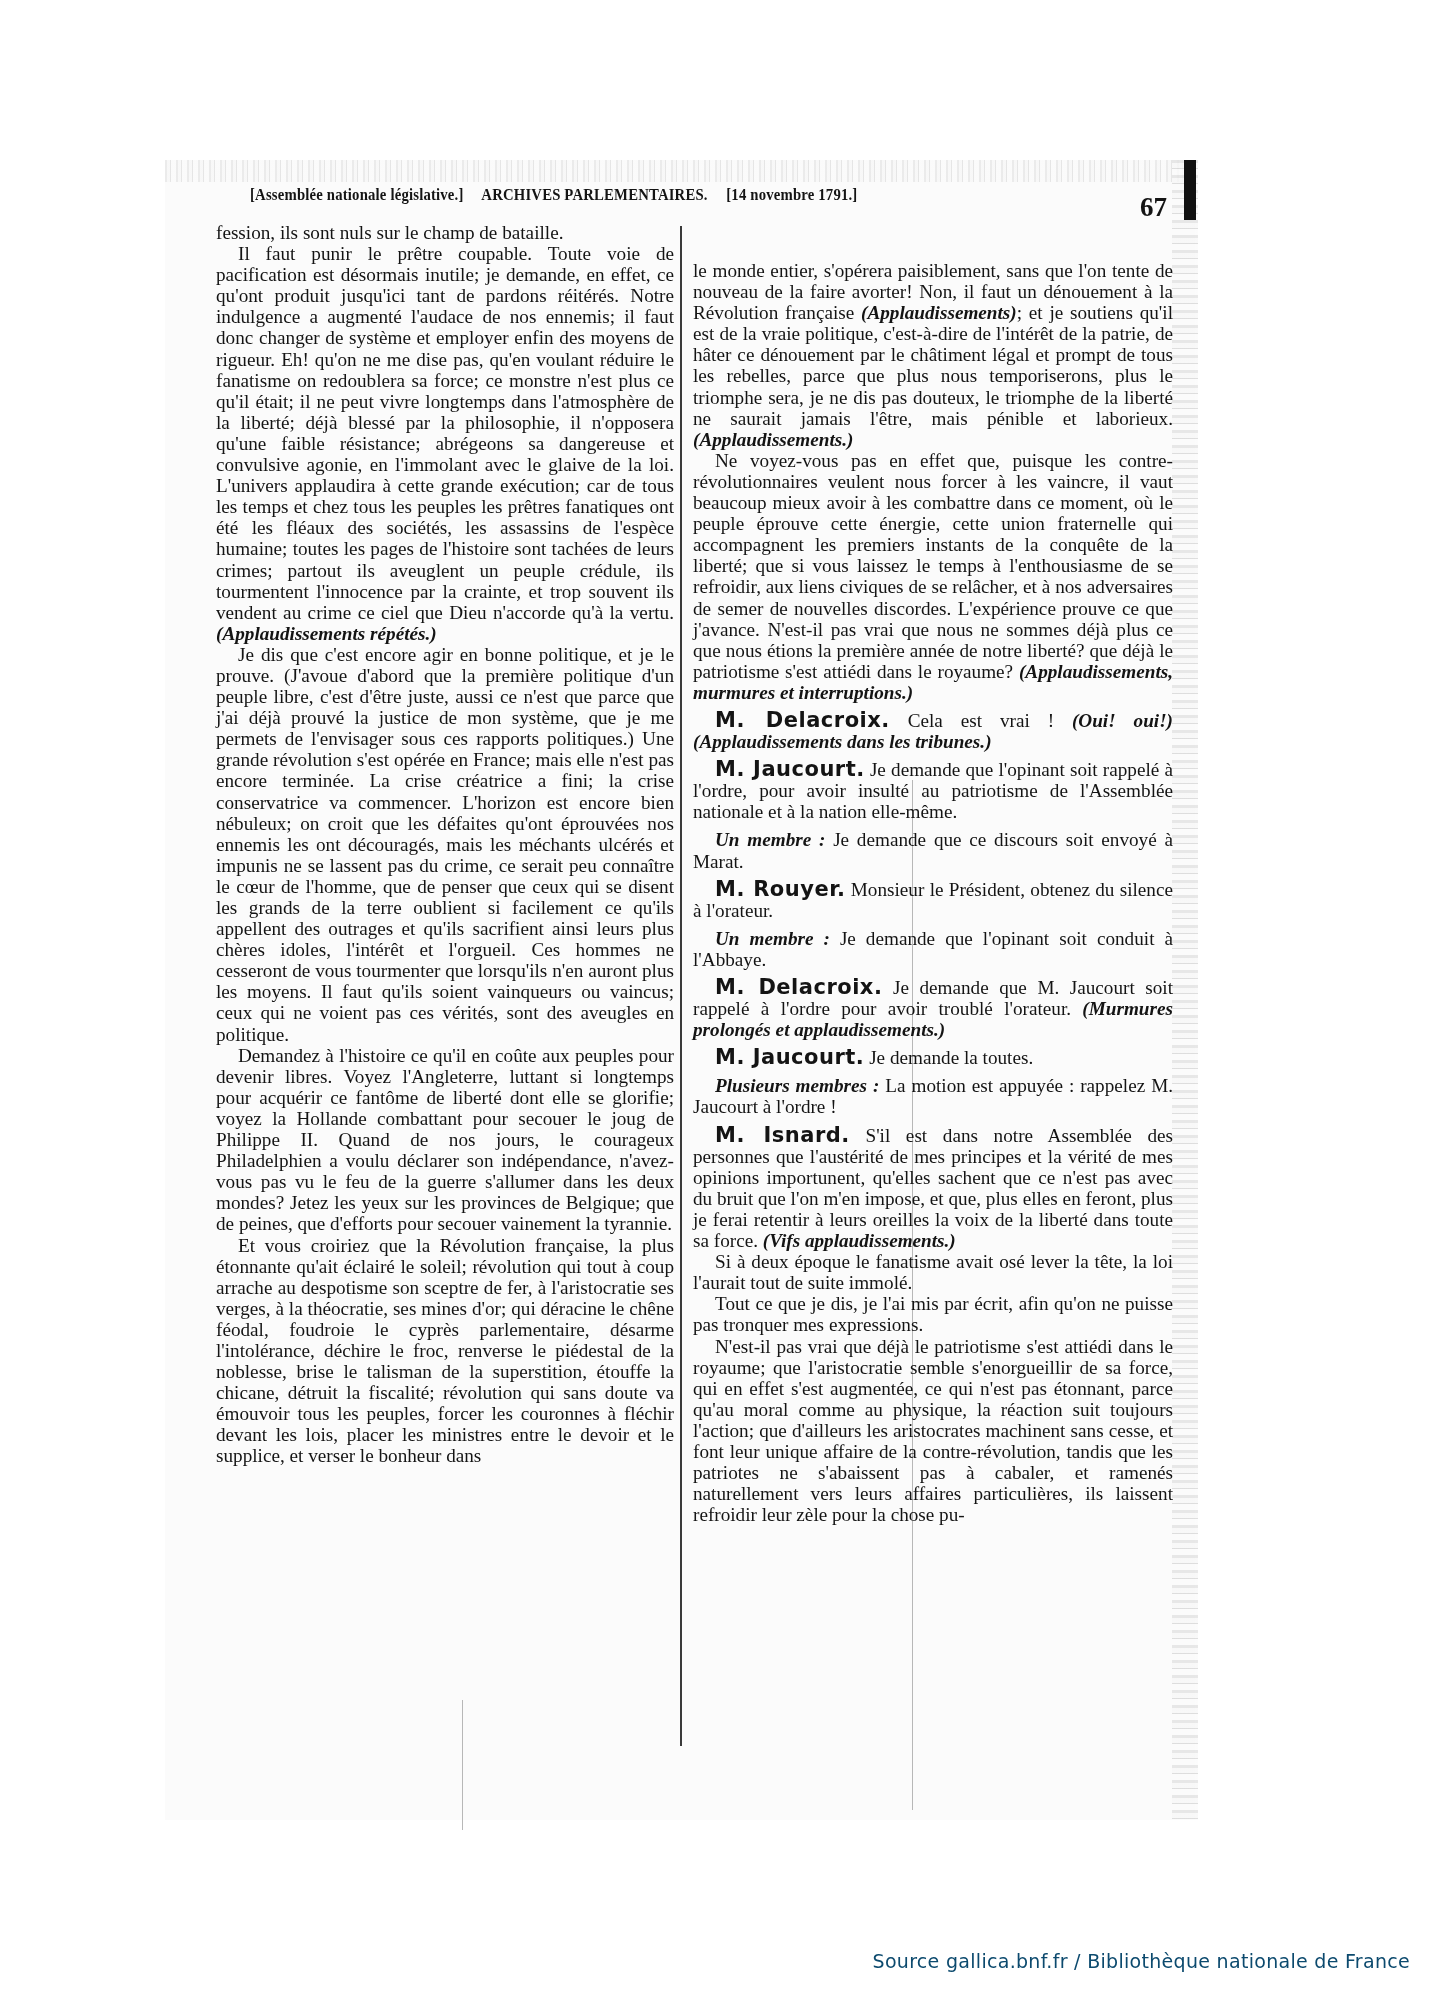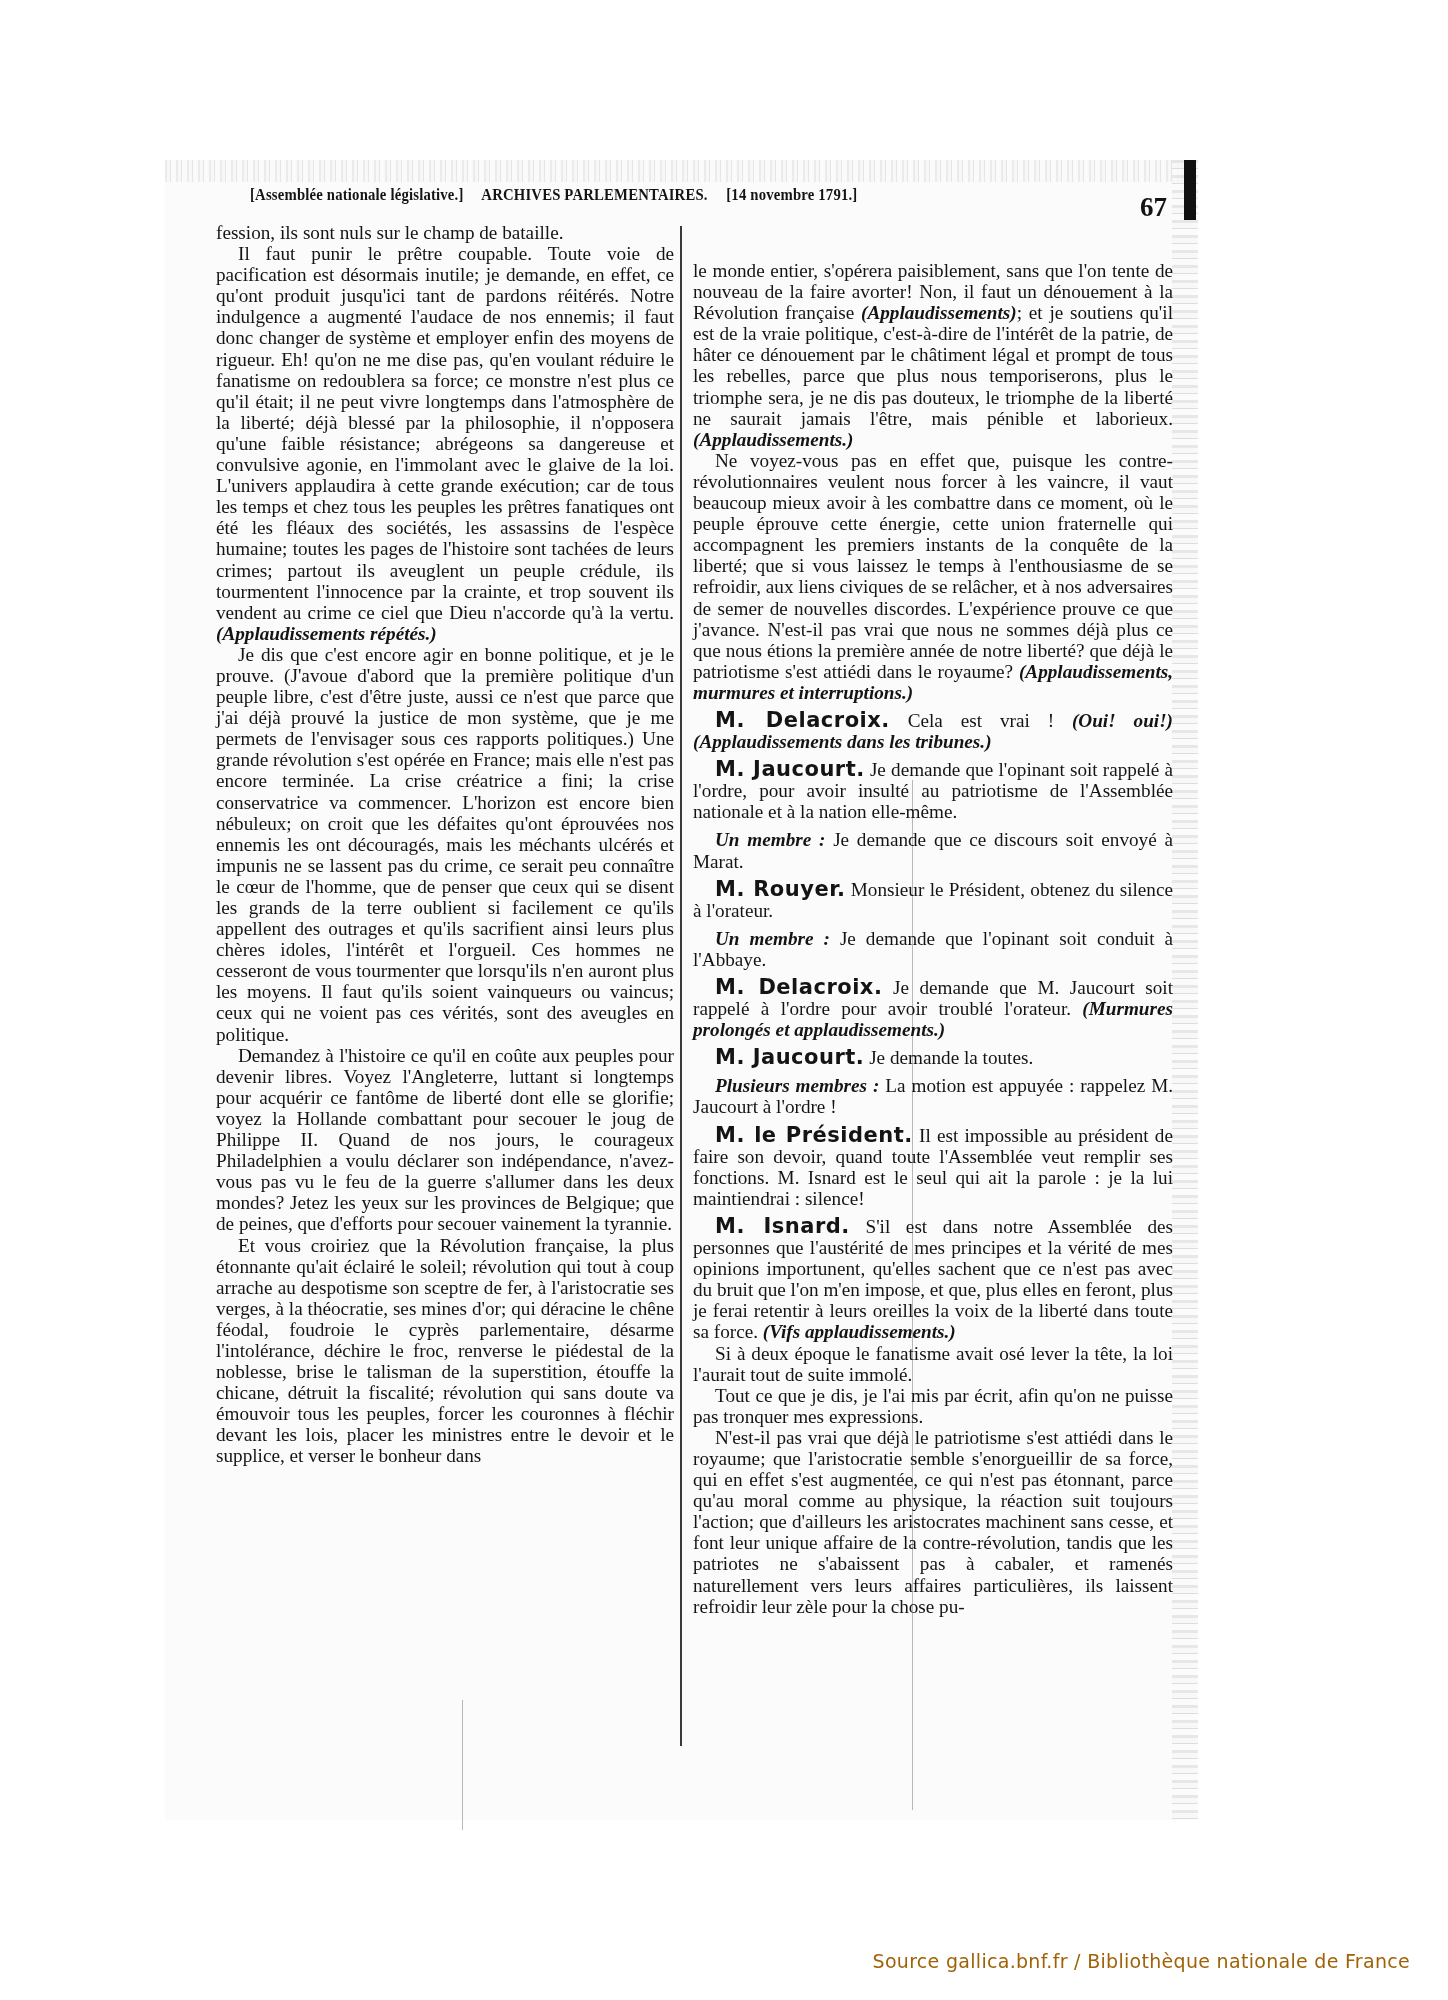--- a/index.html
+++ b/index.html
@@ -17,21 +17,21 @@
   .col.left { left:216px; width:458px; }
   .col.right { left:693px; width:480px;margin-top:38px; }
   .divider { position:absolute; left:680px; top:226px; width:2px; height:1520px; background:#3a3a3a; }
   .fold { position:absolute; left:912px; top:780px; width:1px; height:1030px; background:#9a9a9a; opacity:.7; }
   .fold2 { position:absolute; left:462px; top:1700px; width:1px; height:130px; background:#9a9a9a; opacity:.7; }
   p { margin:0; text-indent:0; }
   p.ind { text-indent:22px; }
   p.gap { margin-top:7px; }
   .spk { font-weight:bold; font-family:"DejaVu Sans", sans-serif; font-size:21px; letter-spacing:.5px; }
   em, .it { font-style:italic; font-weight:bold; }
-  .footer { position:absolute; right:38px; top:1950px; font-family:"DejaVu Sans", sans-serif; font-size:19px; color:#a16207; letter-spacing:.3px; }
+  .footer { position:absolute; right:38px; top:1950px; font-family:"DejaVu Sans", sans-serif; font-size:19px; color:#0c4a6e; letter-spacing:.3px; }
 </style>
 </head>
 <body>
 
 <div class="page"></div>
 <div class="speckle-top"></div>
 <div class="edge-right"></div>
 <div class="edge-black"></div>
 
 <div class="running-head">
@@ -59,21 +59,20 @@
 
   <div id="exchanges">
       <p class="ind gap"><span class="spk">M. Delacroix.</span><span> Cela est vrai ! </span><span class="it">(Oui! oui!) (Applaudissements dans les tribunes.)</span></p>
       <p class="ind gap"><span class="spk">M. Jaucourt.</span><span> Je demande que l'opinant soit rappelé à l'ordre, pour avoir insulté au patriotisme de l'Assemblée nationale et à la nation elle-même.</span><span class="it"></span></p>
       <p class="ind gap"><span class="it">Un membre :</span><span> Je demande que ce discours soit envoyé à Marat.</span><span class="it"></span></p>
       <p class="ind gap"><span class="spk">M. Rouyer.</span><span> Monsieur le Président, obtenez du silence à l'orateur.</span><span class="it"></span></p>
       <p class="ind gap"><span class="it">Un membre :</span><span> Je demande que l'opinant soit conduit à l'Abbaye.</span><span class="it"></span></p>
       <p class="ind gap"><span class="spk">M. Delacroix.</span><span> Je demande que M. Jaucourt soit rappelé à l'ordre pour avoir troublé l'orateur. </span><span class="it">(Murmures prolongés et applaudissements.)</span></p>
       <p class="ind gap"><span class="spk">M. Jaucourt.</span><span> Je demande la toutes.</span><span class="it"></span></p>
       <p class="ind gap"><span class="it">Plusieurs membres :</span><span> La motion est appuyée : rappelez M. Jaucourt à l'ordre !</span><span class="it"></span></p>
-      <p class="ind gap"><span class="spk">M. le Président.</span><span> Il est impossible au président de faire son devoir, quand toute l'Assemblée veut remplir ses fonctions. M. Isnard est le seul qui ait la parole : je la lui maintiendrai : silence!</span><span class="it"></span></p>
       <p class="ind gap"><span class="spk">M. Isnard.</span><span> S'il est dans notre Assemblée des personnes que l'austérité de mes principes et la vérité de mes opinions importunent, qu'elles sachent que ce n'est pas avec du bruit que l'on m'en impose, et que, plus elles en feront, plus je ferai retentir à leurs oreilles la voix de la liberté dans toute sa force. </span><span class="it">(Vifs applaudissements.)</span></p>
     </div>
 
   <p class="ind">Si à deux époque le fanatisme avait osé lever la tête, la loi l'aurait tout de suite immolé.</p>
   <p class="ind">Tout ce que je dis, je l'ai mis par écrit, afin qu'on ne puisse pas tronquer mes expressions.</p>
   <p class="ind">N'est-il pas vrai que déjà le patriotisme s'est attiédi dans le royaume; que l'aristocratie semble s'enorgueillir de sa force, qui en effet s'est augmentée, ce qui n'est pas étonnant, parce qu'au moral comme au physique, la réaction suit toujours l'action; que d'ailleurs les aristocrates machinent sans cesse, et font leur unique affaire de la contre-révolution, tandis que les patriotes ne s'abaissent pas à cabaler, et ramenés naturellement vers leurs affaires particulières, ils laissent refroidir leur zèle pour la chose pu-</p>
 </div>
 
 <div class="footer">Source gallica.bnf.fr / Bibliothèque nationale de France</div>
 

